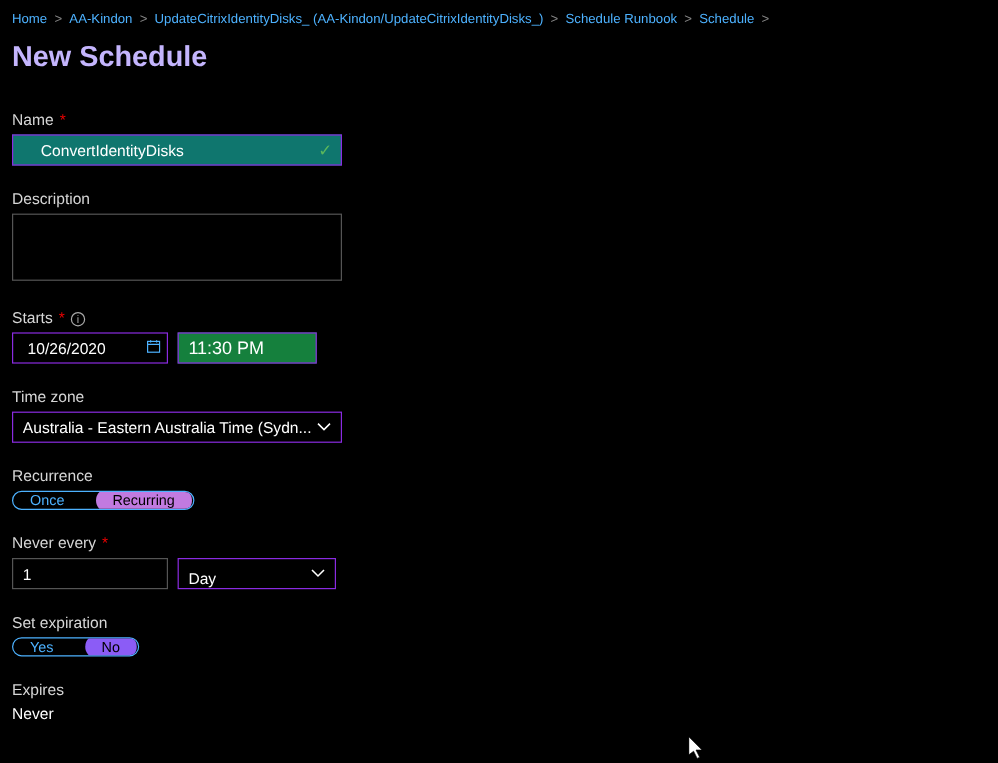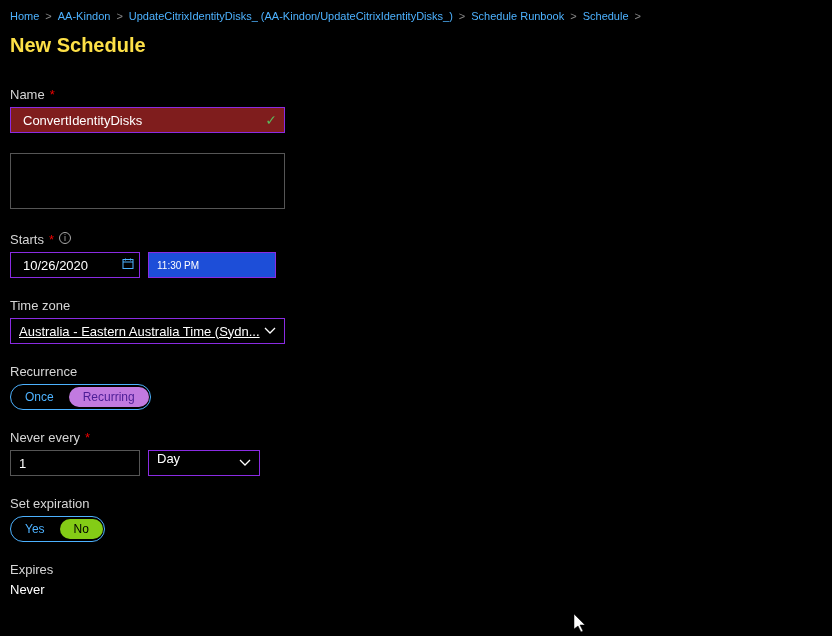--- a/index.html
+++ b/index.html
@@ -19,50 +19,50 @@
       font-size: 11px;
       margin-bottom: 12px;
       display: flex;
       flex-wrap: wrap;
       align-items: center;
       gap: 6px;
     }
     .breadcrumb a { color: #4db2ff; text-decoration: none; cursor: pointer; }
     .breadcrumb .sep { color: #888; }
     h1.page-title {
-      font-size: 20px;
+      font-size: 24px;
       font-weight: 600;
       margin-bottom: 30px;
-      color: #fde047;
+      color: #c4b5fd;
     }
     .form-group { margin-bottom: 20px; }
     .label {
       color: #d6d6d6;
       font-size: 13px;
       margin-bottom: 5px;
       display: flex;
-      align-items: flex-start;
+      align-items: flex-end;
       gap: 5px;
     }
     .req { color: #e00; font-size: 13px; }
     .info-icon {
       width: 12px; height: 12px;
       border: 1px solid #aaa;
       border-radius: 50%;
       display: inline-flex;
       align-items: center;
       justify-content: center;
       font-size: 9px;
       color: #aaa;
     }
     .input-text {
-      background: #7f1d1d;
-      border: 1px solid #8a2be2;
-      color: #fff;
-      padding: 5px 12px;
+      background: #0f766e;
+      border: 1px solid #8a2be2;
+      color: #fff;
+      padding: 5px 23px;
       font-size: 13px;
       width: 275px;
       height: 26px;
       outline: none;
       position: relative;
     }
     .input-wrap { position: relative; display: inline-block; }
     .valid-check {
       position: absolute;
       right: 8px;
@@ -98,113 +98,113 @@
     .date-icon {
       position: absolute;
       right: 6px;
       top: 50%;
       transform: translateY(-50%);
       color: #4db2ff;
       font-size: 12px;
       pointer-events: none;
     }
     .input-time {
-      background: #1d4ed8;
-      border: 1px solid #8a2be2;
-      color: #fff;
-      width: 128px;
+      background: #15803d;
+      border: 1px solid #8a2be2;
+      color: #fff;
+      width: 116px;
       height: 26px;
       padding: 4px 8px;
-      font-size: 10px;
+      font-size: 15px;
       outline: none;
     }
     .select {
       background: #000;
       border: 1px solid #8a2be2;
       color: #fff;
       width: 275px;
       height: 26px;
       padding: 0 24px 0 8px;
       font-size: 13px;
       outline: none;
       display: flex;
       align-items: center;
       justify-content: space-between;
       cursor: pointer;
       position: relative;
-      text-decoration: underline;
     }
     .select-text {
       white-space: nowrap;
       overflow: hidden;
       text-overflow: ellipsis;
       flex: 1;
     }
     .chevron {
       position: absolute;
       right: 8px;
       top: 50%;
       transform: translateY(-50%);
     }
     .chevron svg { display: block; }
     .pill-toggle {
       display: inline-flex;
       background: #000;
       border: 1px solid #4db2ff;
       border-radius: 14px;
-      height: 26px;
+      height: 16px;
       overflow: hidden;
       align-items: center;
+      gap: 11px;
     }
     .pill-option {
       padding: 0 14px;
       height: 100%;
       display: flex;
       align-items: center;
       font-size: 12px;
       cursor: pointer;
       color: #4db2ff;
     }
     .pill-option.active-purple {
       background: #c17ae0;
-      color: #4c1d95;
+      color: #000000;
       border-radius: 12px;
       margin: 1px;
       height: 20px;
       font-weight: 500;
     }
     .pill-option.active-blue {
-      background: #84cc16;
+      background: #8b5cf6;
       color: #000;
       border-radius: 12px;
       margin: 1px;
       height: 20px;
       font-weight: 500;
     }
     .input-num {
       background: #000;
       border: 1px solid #555;
       color: #fff;
       width: 130px;
       height: 26px;
       padding: 4px 8px;
       font-size: 13px;
       outline: none;
     }
     .select-sm {
       background: #000;
       border: 1px solid #8a2be2;
       color: #fff;
-      width: 112px;
+      width: 132px;
       height: 26px;
       padding: 0 24px 0 8px;
       font-size: 13px;
       outline: none;
       display: flex;
-      align-items: flex-start;
+      align-items: flex-end;
       cursor: pointer;
       position: relative;
     }
     .value-text { color: #fff; font-size: 13px; margin-top: 4px; }
     .cursor {
       position: absolute;
       left: 574px;
       top: 614px;
       pointer-events: none;
     }
@@ -233,20 +233,23 @@
     <span>Name</span>
     <span class="req">*</span>
   </div>
   <div class="input-wrap">
     <input class="input-text" value="ConvertIdentityDisks" style="">
     <span class="valid-check">✓</span>
   </div>
 </div>
 
 <div class="form-group">
+  <div class="label">
+    <span>Description</span>
+  </div>
   <textarea class="textarea" style=""></textarea>
 </div>
 
 <div class="form-group">
   <div class="label">
     <span>Starts</span>
     <span class="req">*</span>
     <span class="info-icon">i</span>
   </div>
   <div class="row">

